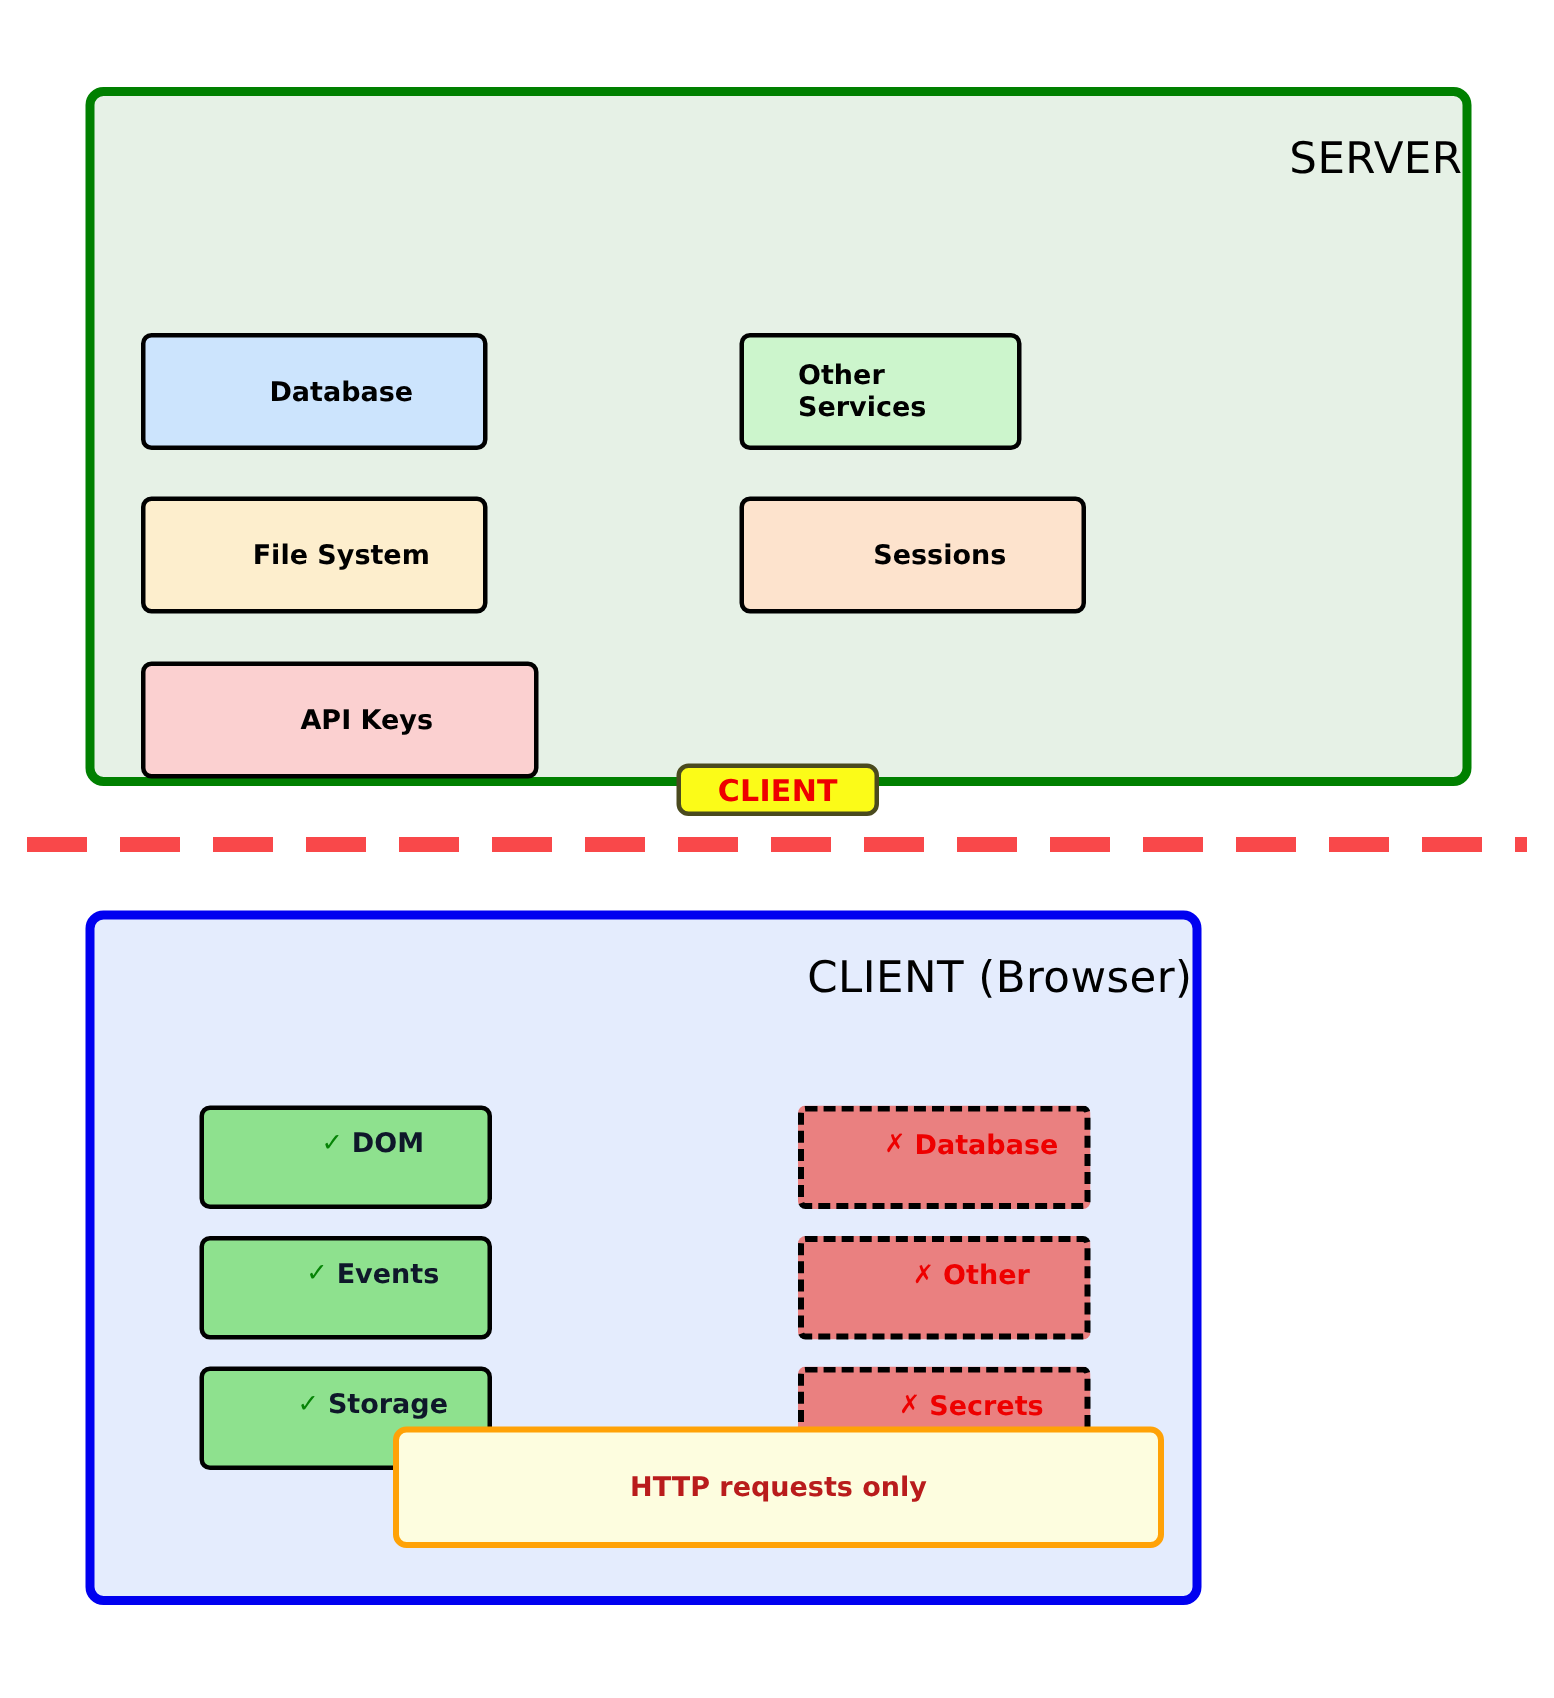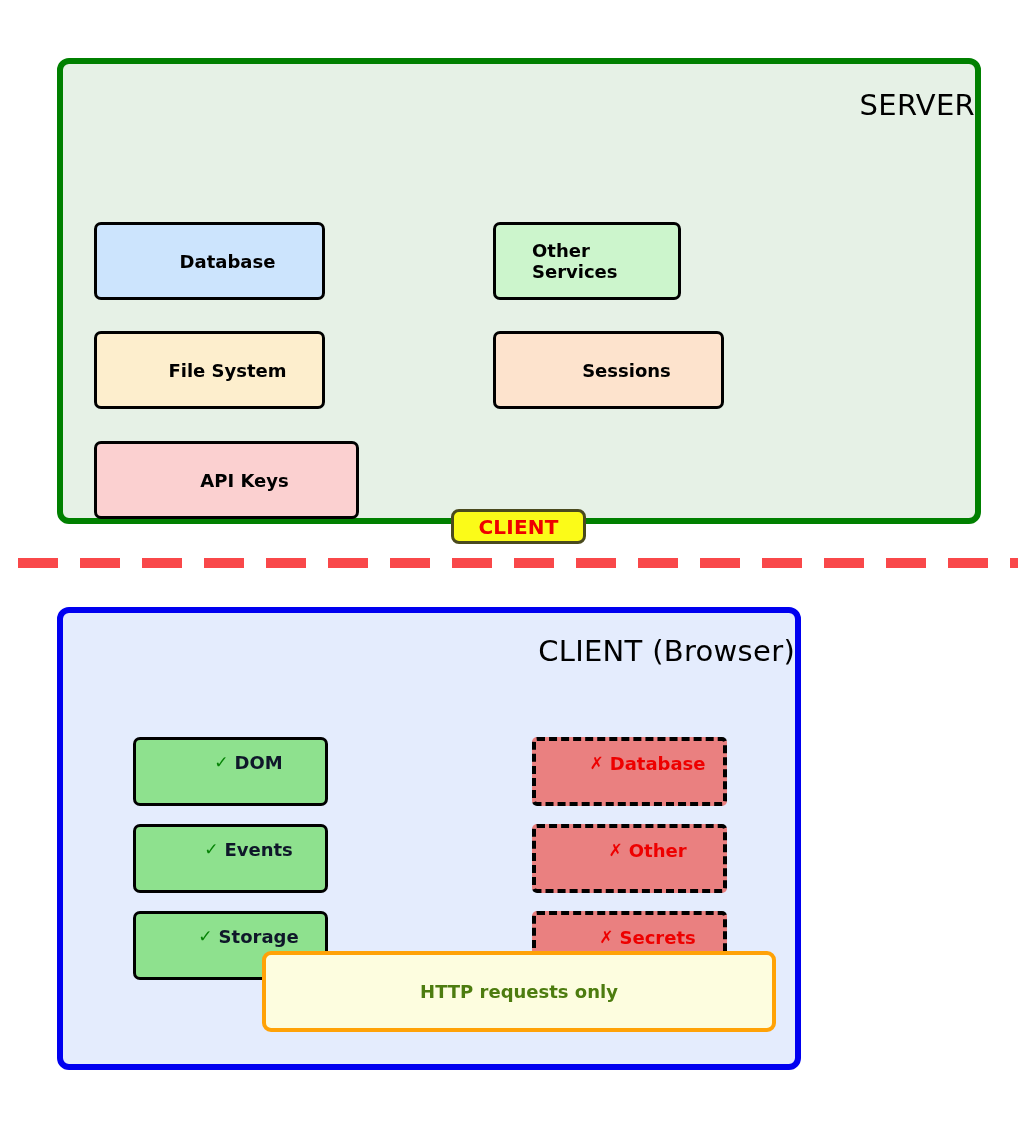--- a/index.html
+++ b/index.html
@@ -148,21 +148,21 @@
     height: 81px;
     box-sizing: border-box;
     background: #fdfddf;
     border: 4px solid #ffa207;
     border-radius: 9px;
     display: flex;
     align-items: center;
     justify-content: center;
     font-size: 18px;
     font-weight: bold;
-    color: #4d7c0f;
+    color: #b91c1c;
     z-index: 10;
   }
 </style>
 </head>
 <body>
 
 <div id="canvas">
 
   <div id="server-panel" class="panel">
     <div id="server-title" class="panel-title">SERVER</div>

